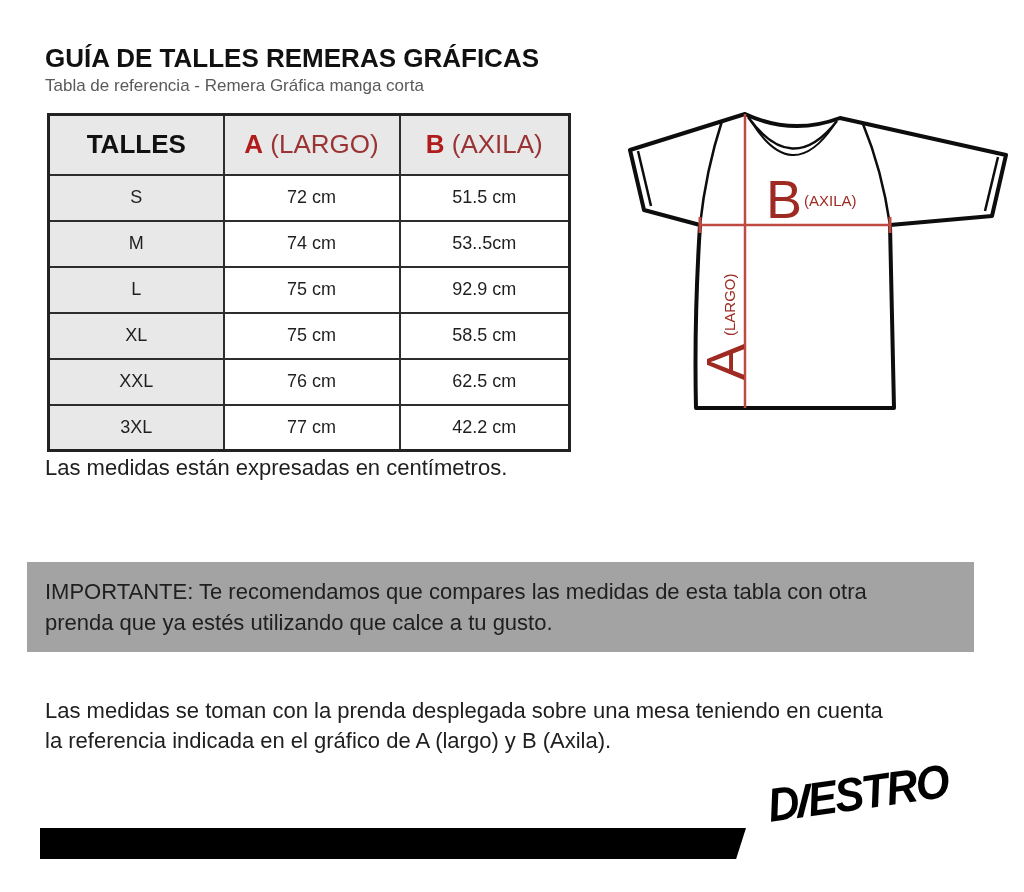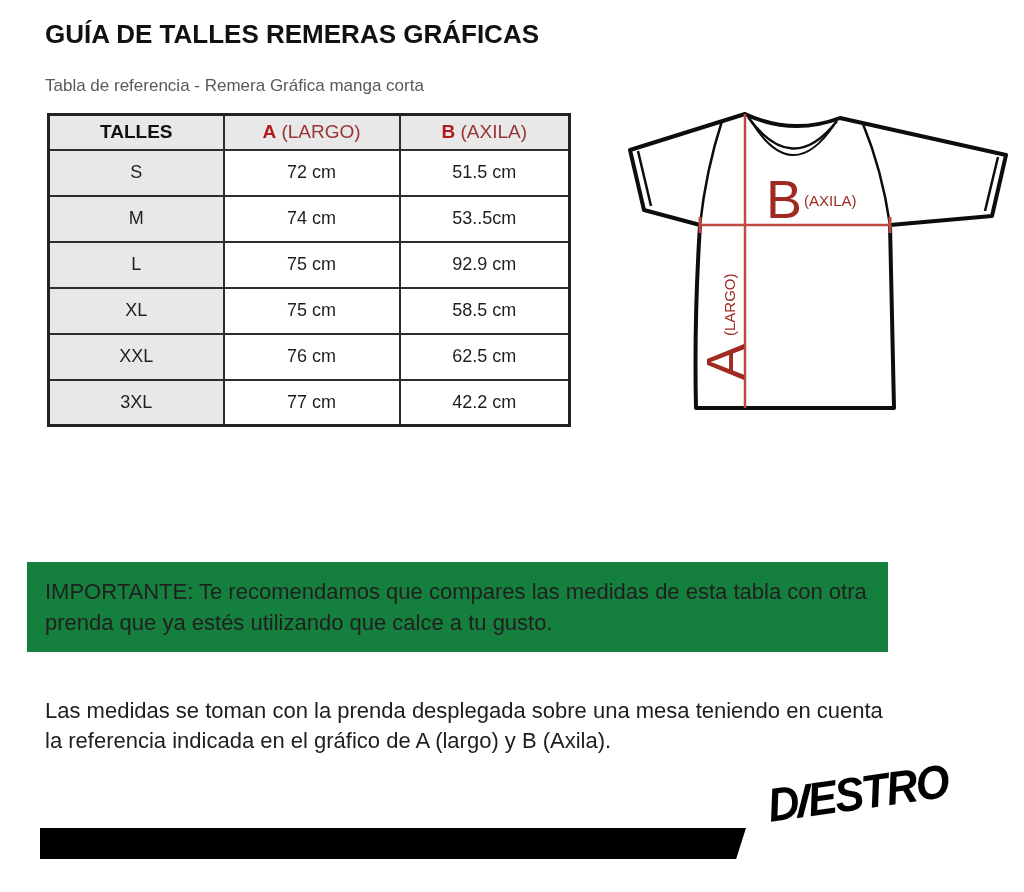--- a/index.html
+++ b/index.html
@@ -1,36 +1,36 @@
 <!DOCTYPE html>
 <html><head>
 <meta charset="utf-8">
 <style>
   * { margin:0; padding:0; box-sizing:border-box; }
   html,body { background:#ffffff; }
   body { font-family:"Liberation Sans", sans-serif; color:#1f1f1f; }
   .page { position:relative; width:1024px; height:892px; background:#ffffff; overflow:hidden; }
 
-  .title { position:absolute; left:45px; top:19px; font-size:26px; font-weight:bold; letter-spacing:0px; color:#111; }
+  .title { position:absolute; left:45px; top:43px; font-size:26px; font-weight:bold; letter-spacing:0px; color:#111; }
   .subtitle { position:absolute; left:45px; top:76px; font-size:17px; color:#5a5a5a; }
 
   table.size-table { position:absolute; left:47px; top:113px; border-collapse:collapse; table-layout:fixed; background:#fff; }
   table.size-table td, table.size-table th { border:2px solid #2d2d2d; text-align:center; vertical-align:middle; font-size:18px; height:46px; }
   table.size-table { border:3px solid #222; }
-  table.size-table th { height:35px; background:#e8e8e8; font-size:19px; }
+  table.size-table th { height:60px; background:#e8e8e8; font-size:26px; }
   td.col-talle { background:#e8e8e8; font-weight:normal; }
   th.h-talles { color:#111; font-weight:bold; }
   .red-letter { color:#b01c1c; font-weight:bold; }
   .red-rest { color:#9a3434; font-weight:normal; }
 
   .shirt-wrap { position:absolute; left:618px; top:100px; width:400px; height:330px; }
 
   .para { position:absolute; left:45px; font-size:22px; line-height:30px; color:#202020; }
   .para-1 { top:453px; width:880px; }
-  .important-box { position:absolute; left:27px; top:562px; width:861px; height:90px; background:#15803d;padding-left:20px; }
+  .important-box { position:absolute; left:27px; top:562px; width:947px; height:90px; background:#a3a3a3;padding-left:20px; }
   .important-text { position:absolute; left:18px; top:14px; width:845px; font-size:22px; line-height:31px; color:#202020; }
   .para-3 { top:696px; width:855px; }
 
   .footer-bar { position:absolute; left:40px; top:828px; width:706px; height:31px; background:#000;
                 clip-path:polygon(0 0, 100% 0, 98.6% 100%, 0 100%); }
   .logo { position:absolute; left:768px; top:778px; width:230px; font-size:47px; font-weight:900; font-style:italic;
           letter-spacing:-2px; color:#000; transform:rotate(-8deg) scaleX(0.93); transform-origin:left center; white-space:nowrap; }
   .logo .slash-i { display:inline-block; transform:skewX(-14deg); }
 </style>
 </head>
@@ -108,21 +108,21 @@
       <line x1="272" y1="117" x2="272" y2="133" stroke="#bf4a42" stroke-width="3"></line>
 
       <text x="148" y="118" font-size="54" fill="#9e2a22" font-family="Liberation Sans, sans-serif">B</text>
       <text x="186" y="106" font-size="15" fill="#9e2a22" font-family="Liberation Sans, sans-serif">(AXILA)</text>
       <text transform="translate(126,280) rotate(-90)" x="0" y="0" font-size="54" fill="#9e2a22" font-family="Liberation Sans, sans-serif">A</text>
       <text transform="translate(117,236) rotate(-90)" x="0" y="0" font-size="15" fill="#9e2a22" font-family="Liberation Sans, sans-serif">(LARGO)</text>
     </svg>
   </div>
 
   <div class="para para-1">
-    <br>
+    <span>Las medidas están expresadas en centímetros.</span><br>
   </div>
 
   <div class="important-box">
     <div class="important-text">IMPORTANTE: Te recomendamos que compares las medidas de esta tabla con otra prenda que ya estés utilizando que calce a tu gusto.</div>
   </div>
 
   <div class="para para-3">Las medidas se toman con la prenda desplegada sobre una mesa teniendo en cuenta la referencia indicada en el gráfico de A (largo) y B (Axila).</div>
 
   <div class="footer-bar"></div>
 

